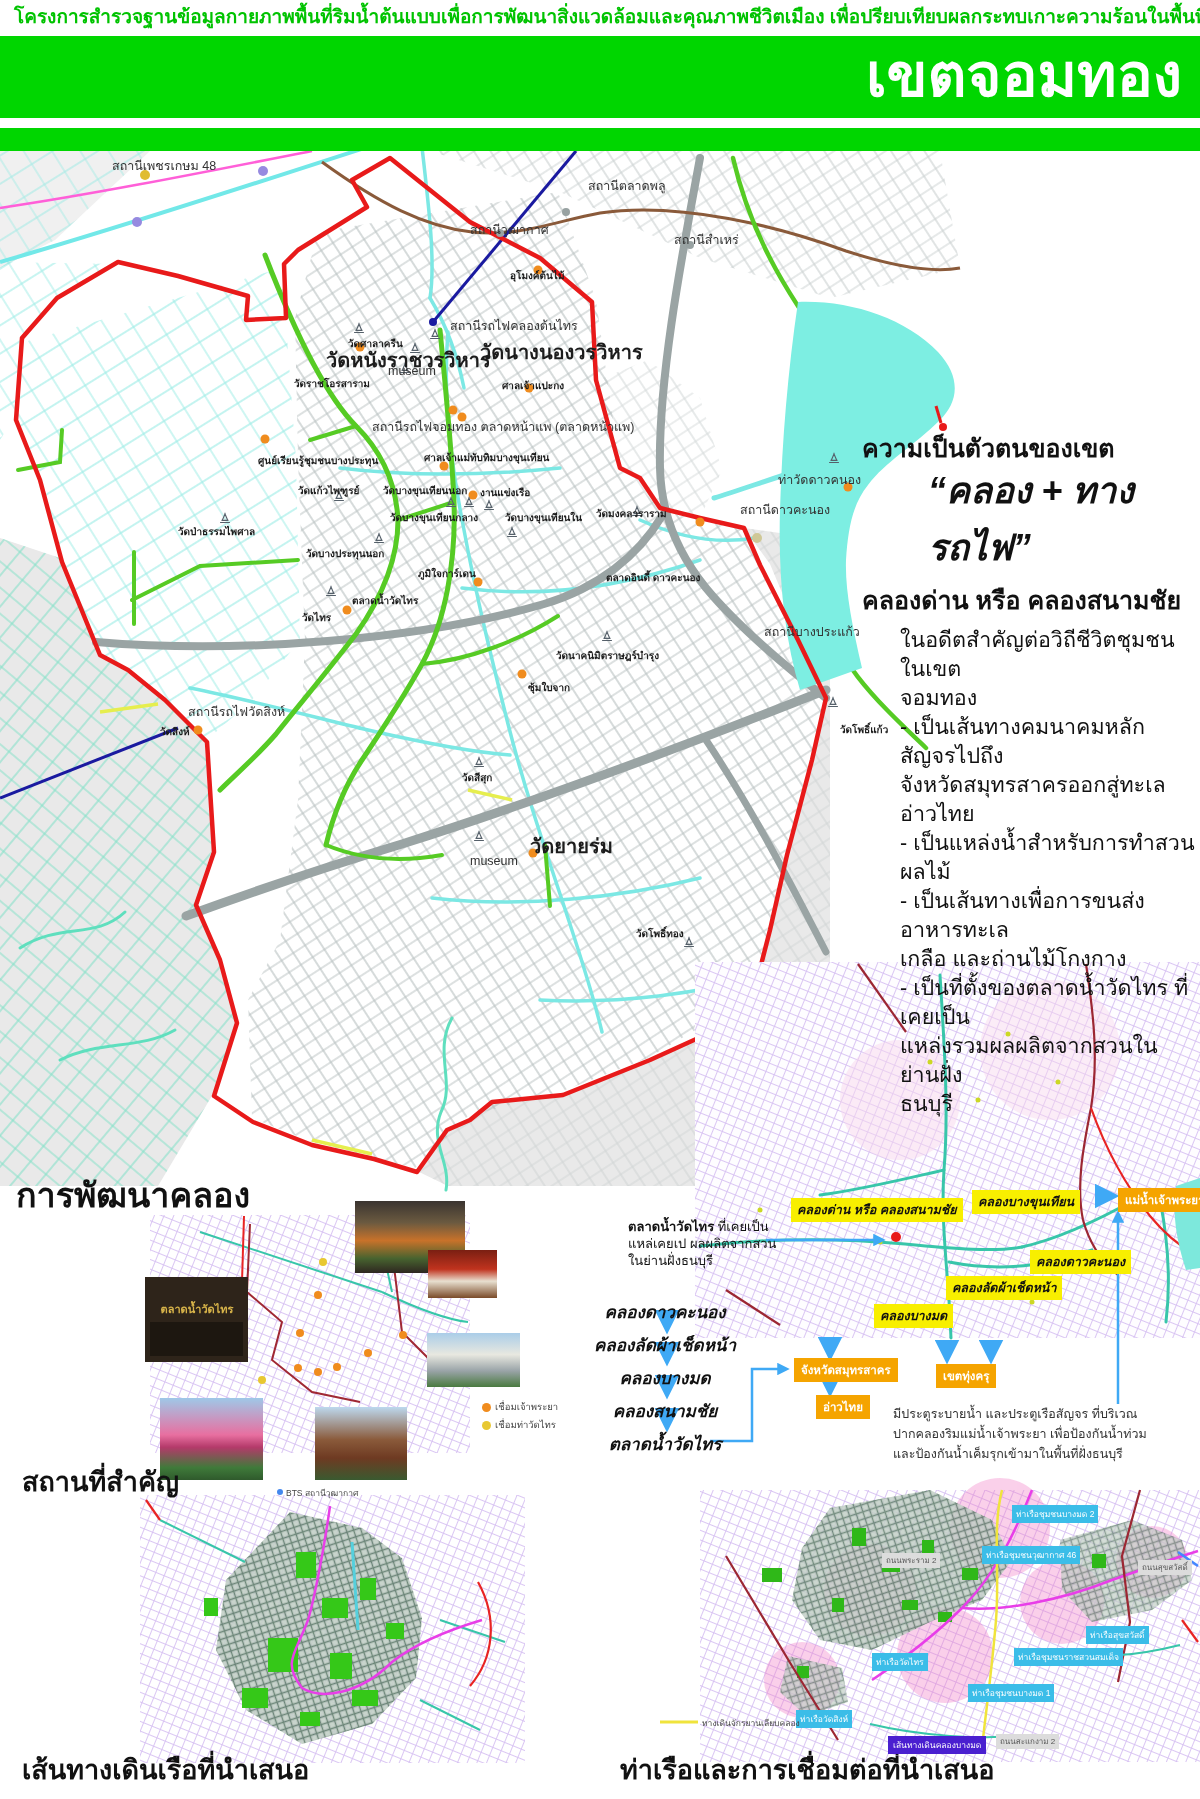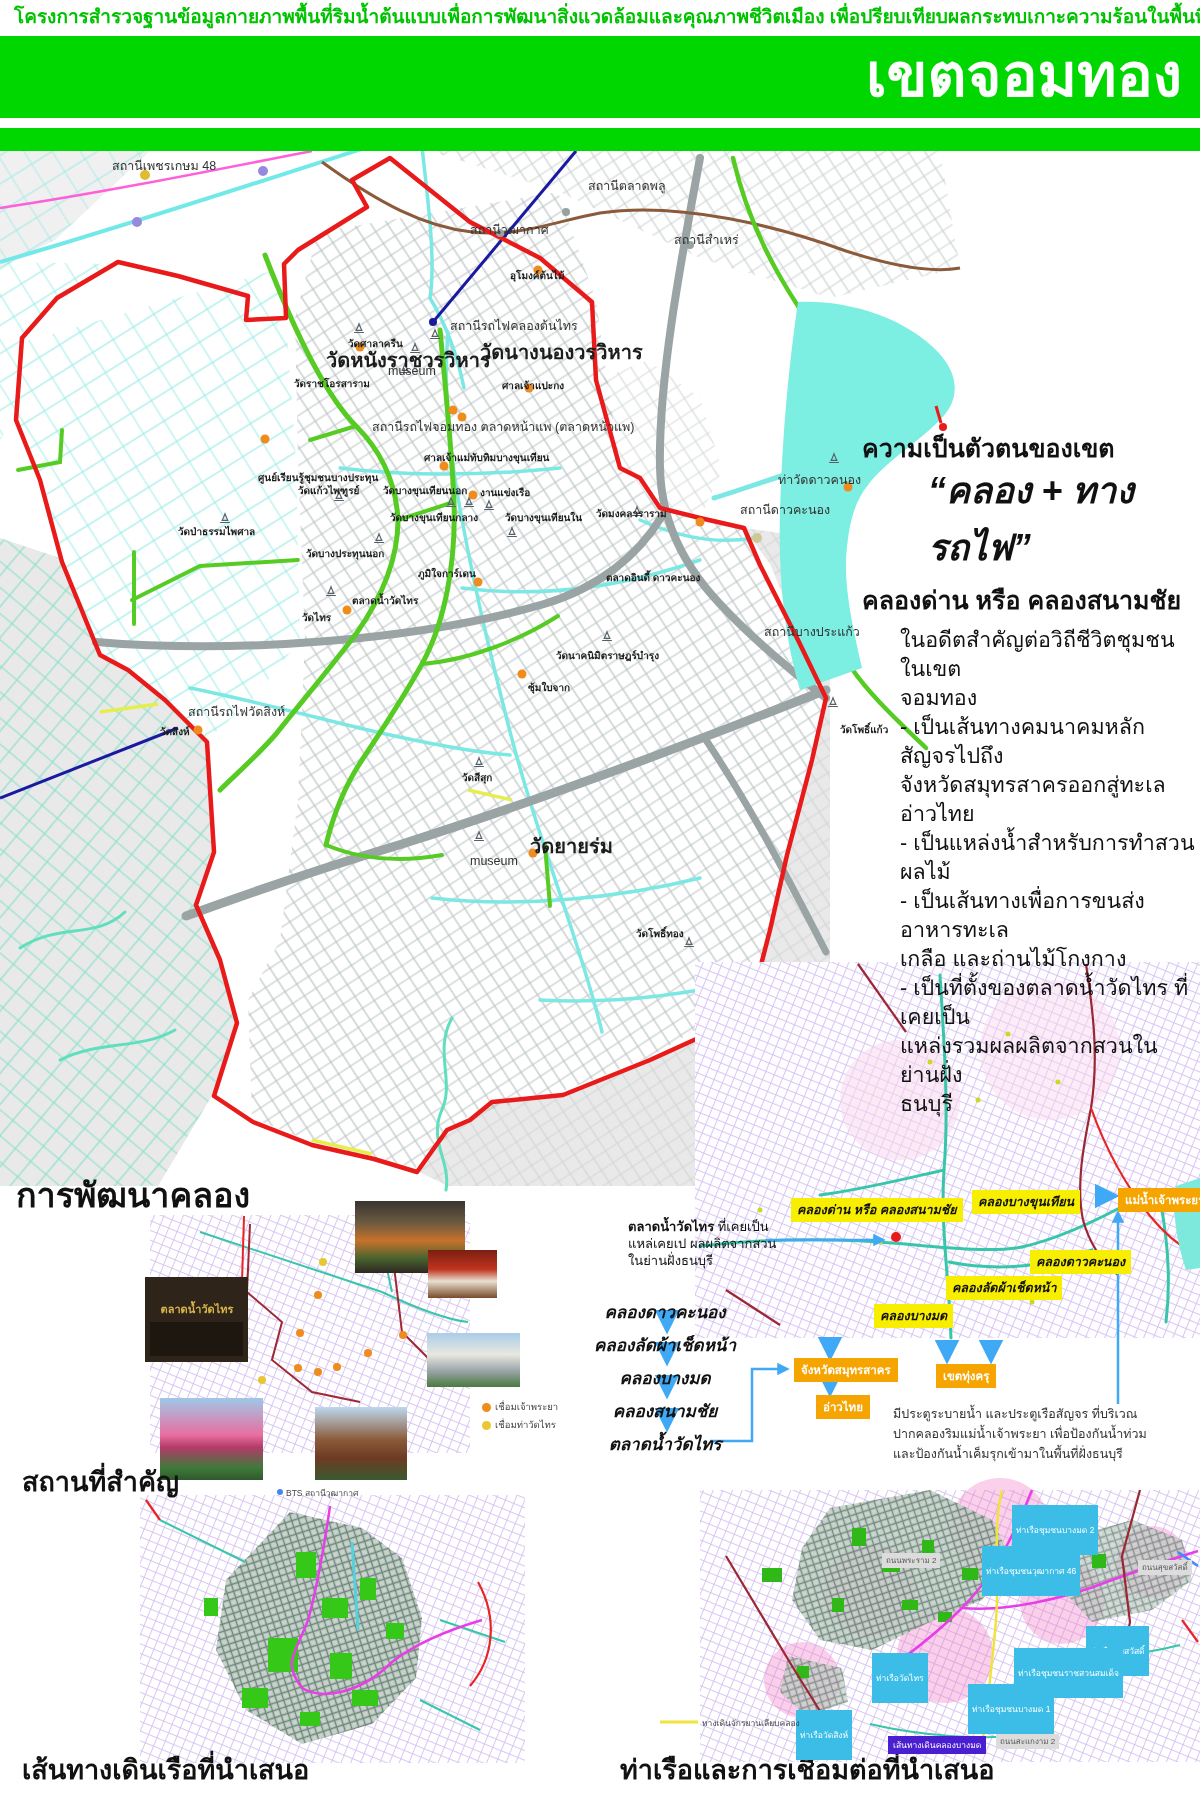--- a/index.html
+++ b/index.html
@@ -30,21 +30,21 @@
   .flow-item{position:absolute;left:555px;width:220px;text-align:center;font-size:17px;
              font-weight:bold;font-style:italic;z-index:4;white-space:nowrap;}
   .note{position:absolute;left:628px;top:1218px;width:150px;font-size:13px;line-height:17px;z-index:4;}
   .gate{position:absolute;left:893px;top:1404px;width:310px;font-size:12.5px;line-height:20px;
         color:#333;white-space:pre-line;z-index:4;}
   
   .chip-y{position:absolute;background:#f8ef00;color:#111;font-size:12.5px;font-weight:bold;
           font-style:italic;padding:2px 6px;white-space:nowrap;z-index:4;}
   .chip-o{position:absolute;background:#f5a400;color:#fff;font-size:11.5px;font-weight:bold;
           padding:3px 7px;white-space:nowrap;z-index:4;}
-  .chip-c{position:absolute;background:#3bbde8;color:#fff;font-size:8.5px;padding:18px 4px;
+  .chip-c{position:absolute;background:#3bbde8;color:#fff;font-size:8.5px;padding:2px 4px;
           white-space:nowrap;z-index:4;}
   .chip-g{position:absolute;background:#dcdcdc;color:#555;font-size:8px;padding:1px 4px;
           white-space:nowrap;z-index:4;}
   .chip-i{position:absolute;background:#4a1fd0;color:#fff;font-size:8.5px;padding:2px 5px;
           white-space:nowrap;z-index:4;}
   .tiny{position:absolute;font-size:8.5px;color:#444;white-space:nowrap;z-index:4;}
   .legend-row{position:absolute;font-size:9.5px;color:#444;white-space:nowrap;z-index:4;}
   .dot{display:inline-block;width:9px;height:9px;border-radius:50%;margin-right:4px;vertical-align:middle;}
   .sign{position:absolute;left:148px;top:1300px;width:98px;text-align:center;color:#d8b44a;
         font-weight:bold;font-size:11px;z-index:4;}
@@ -405,21 +405,21 @@
   <span class="ml st" style="left:674px;top:230px">สถานีสำเหร่</span>
   <span class="ml" style="left:510px;top:268px">อุโมงค์ต้นไม้</span>
   <span class="ml st" style="left:450px;top:316px">สถานีรถไฟคลองต้นไทร</span>
   <span class="ml" style="left:348px;top:336px">วัดศาลาครืน</span>
   <span class="ml big" style="left:286px;top:344px">วัดหนังราชวรวิหาร</span>
   <span class="ml st" style="left:388px;top:364px">museum</span>
   <span class="ml" style="left:294px;top:376px">วัดราชโอรสาราม</span>
   <span class="ml big" style="left:440px;top:336px">วัดนางนองวรวิหาร</span>
   <span class="ml" style="left:502px;top:378px">ศาลเจ้าแปะกง</span>
   <span class="ml st" style="left:372px;top:417px">สถานีรถไฟจอมทอง  ตลาดหน้าแพ (ตลาดหน้าแพ)</span>
-  <span class="ml" style="left:258px;top:470px">ศูนย์เรียนรู้ชุมชนบางประทุน</span>
+  <span class="ml" style="left:258px;top:453px">ศูนย์เรียนรู้ชุมชนบางประทุน</span>
   <span class="ml" style="left:424px;top:450px">ศาลเจ้าแม่ทับทิมบางขุนเทียน</span>
   <span class="ml" style="left:298px;top:483px">วัดแก้วไพฑูรย์</span>
   <span class="ml" style="left:383px;top:483px">วัดบางขุนเทียนนอก</span>
   <span class="ml" style="left:480px;top:485px">งานแข่งเรือ</span>
   <span class="ml" style="left:390px;top:510px">วัดบางขุนเทียนกลาง</span>
   <span class="ml" style="left:505px;top:510px">วัดบางขุนเทียนใน</span>
   <span class="ml" style="left:596px;top:506px">วัดมงคลวราราม</span>
   <span class="ml" style="left:178px;top:524px">วัดป่าธรรมไพศาล</span>
   <span class="ml" style="left:306px;top:546px">วัดบางประทุนนอก</span>
   <span class="ml" style="left:418px;top:566px">ภูมิใจการ์เดน</span>

